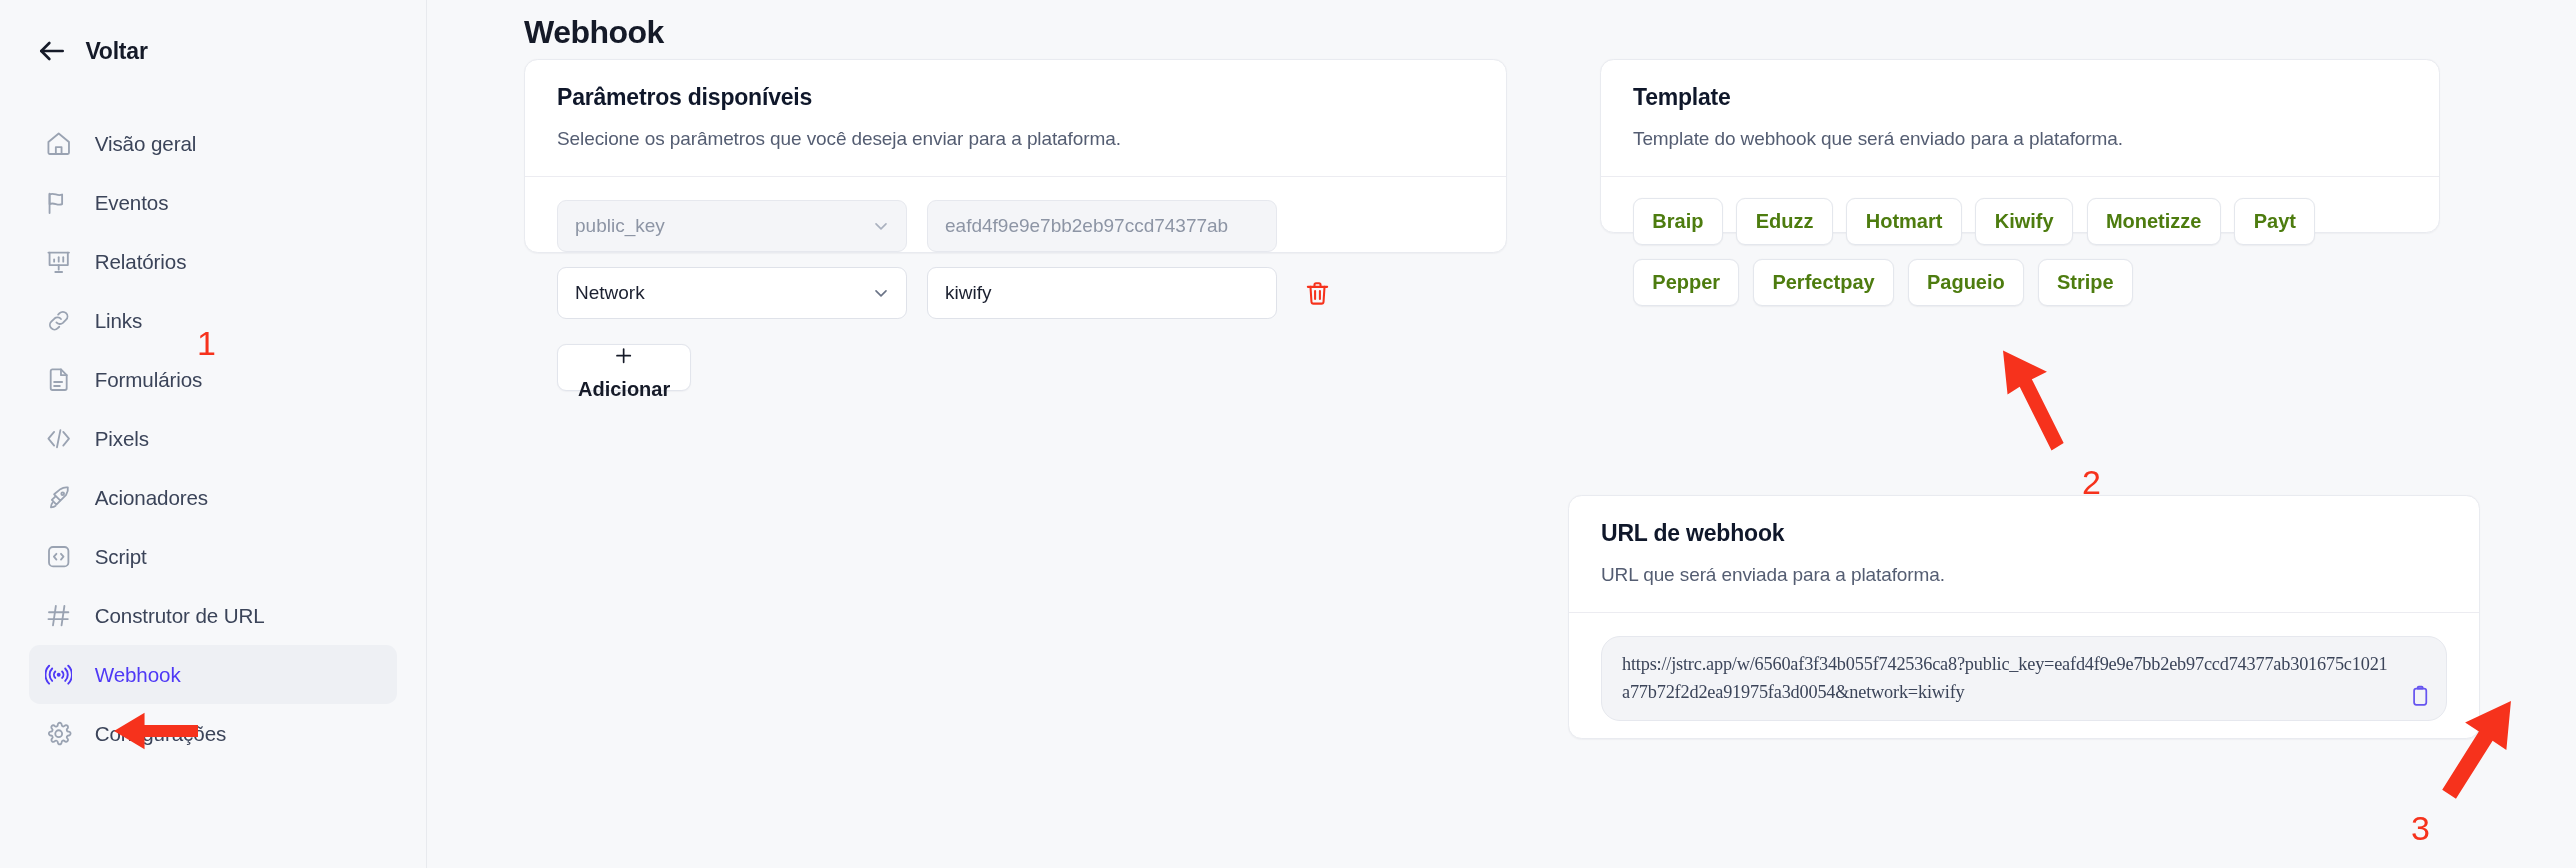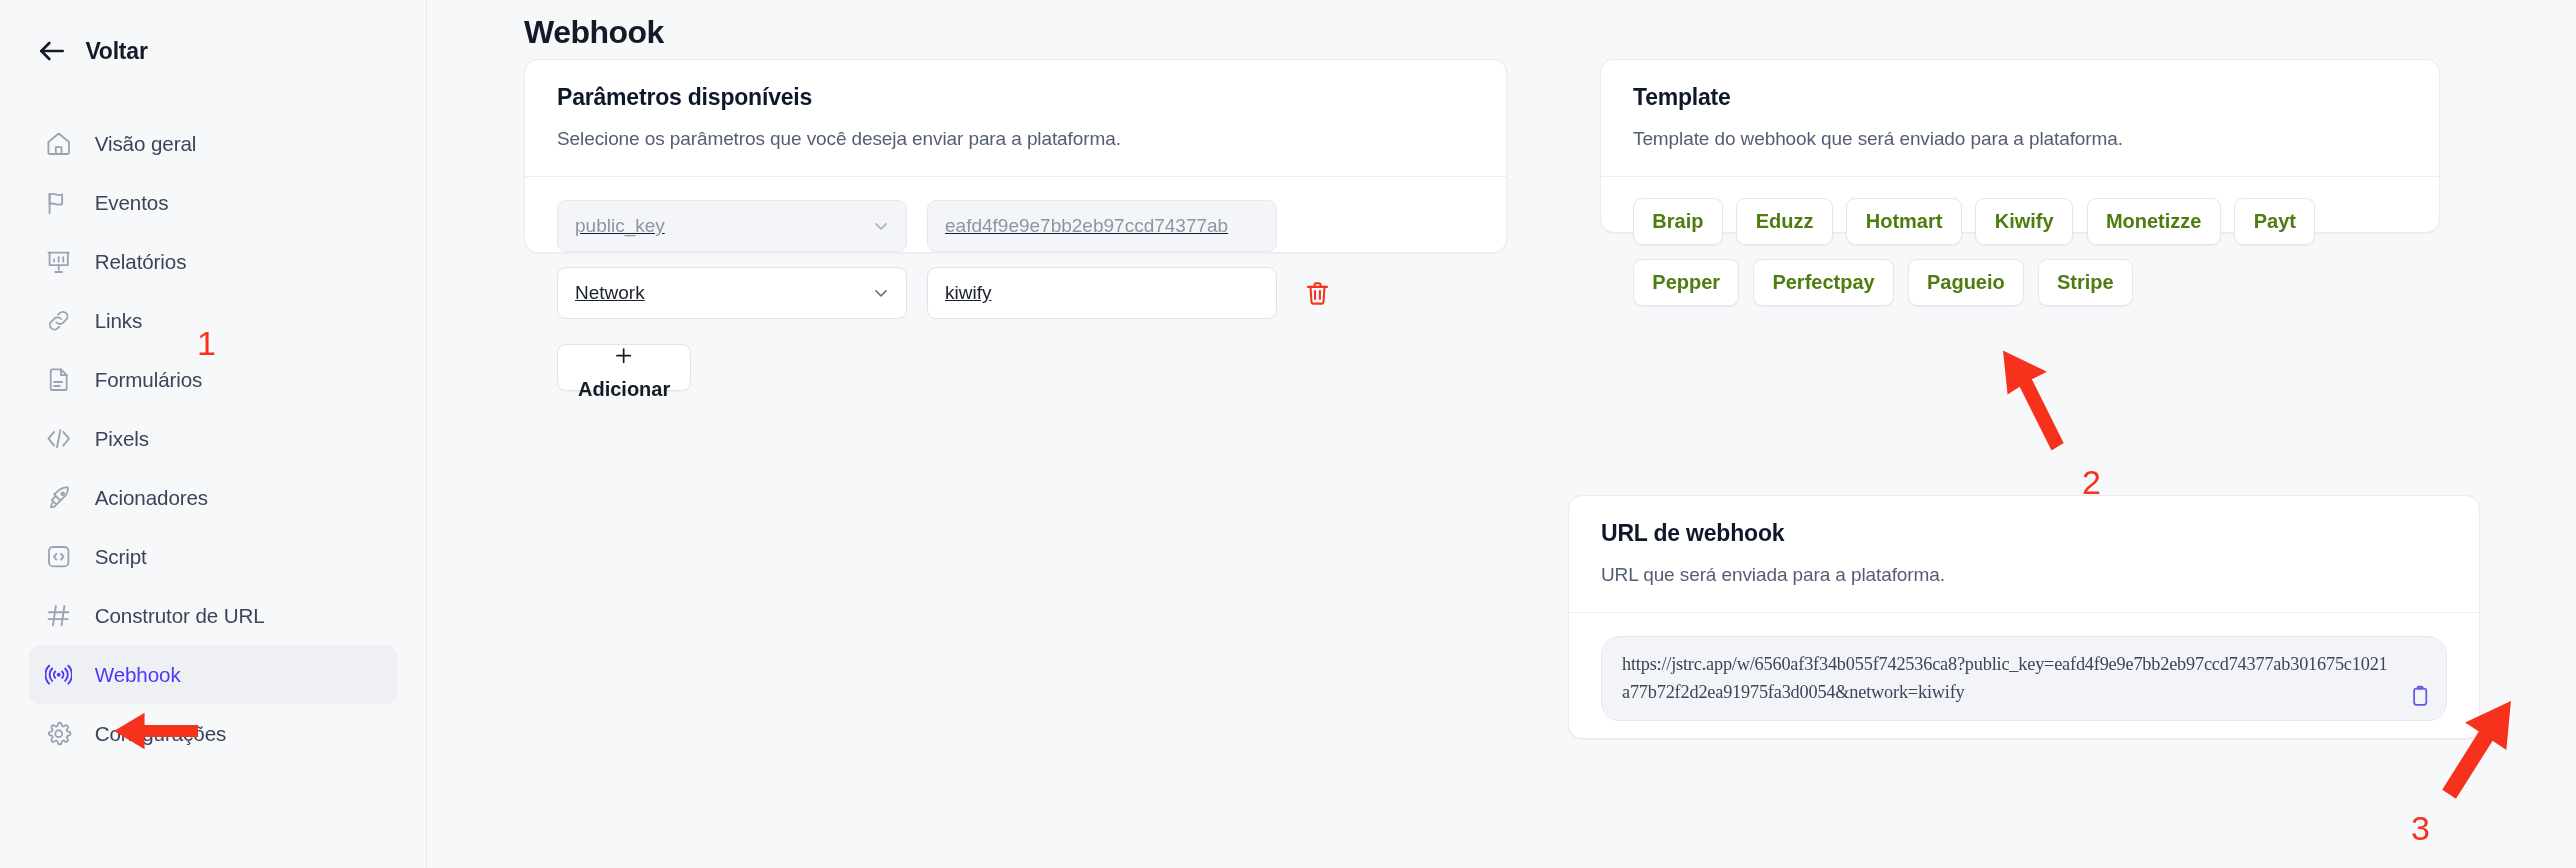--- a/index.html
+++ b/index.html
@@ -104,21 +104,21 @@
     margin-top: 17px;
     font-size: 19px;
     color: #545d72;
     letter-spacing: -0.1px;
   }
   .card-divider { height: 0.8px; background: #ececf1; }
   .card-body { padding: 26px 32px 32px 32px; }
 
   
   #params-card { left: 97px; top: 59px; width: 983px; height: 194px; }
-  #params-card .card-body { padding: 23px 32px 30.5px 32px; text-decoration: underline; }
+  #params-card .card-body { padding: 23px 32px 30.5px 32px; }
 
   .param-row {
     display: flex;
     align-items: center;
     gap: 20px;
     margin-bottom: 15.2px;
   }
   .select-box {
     position: relative;
     width: 350px;

